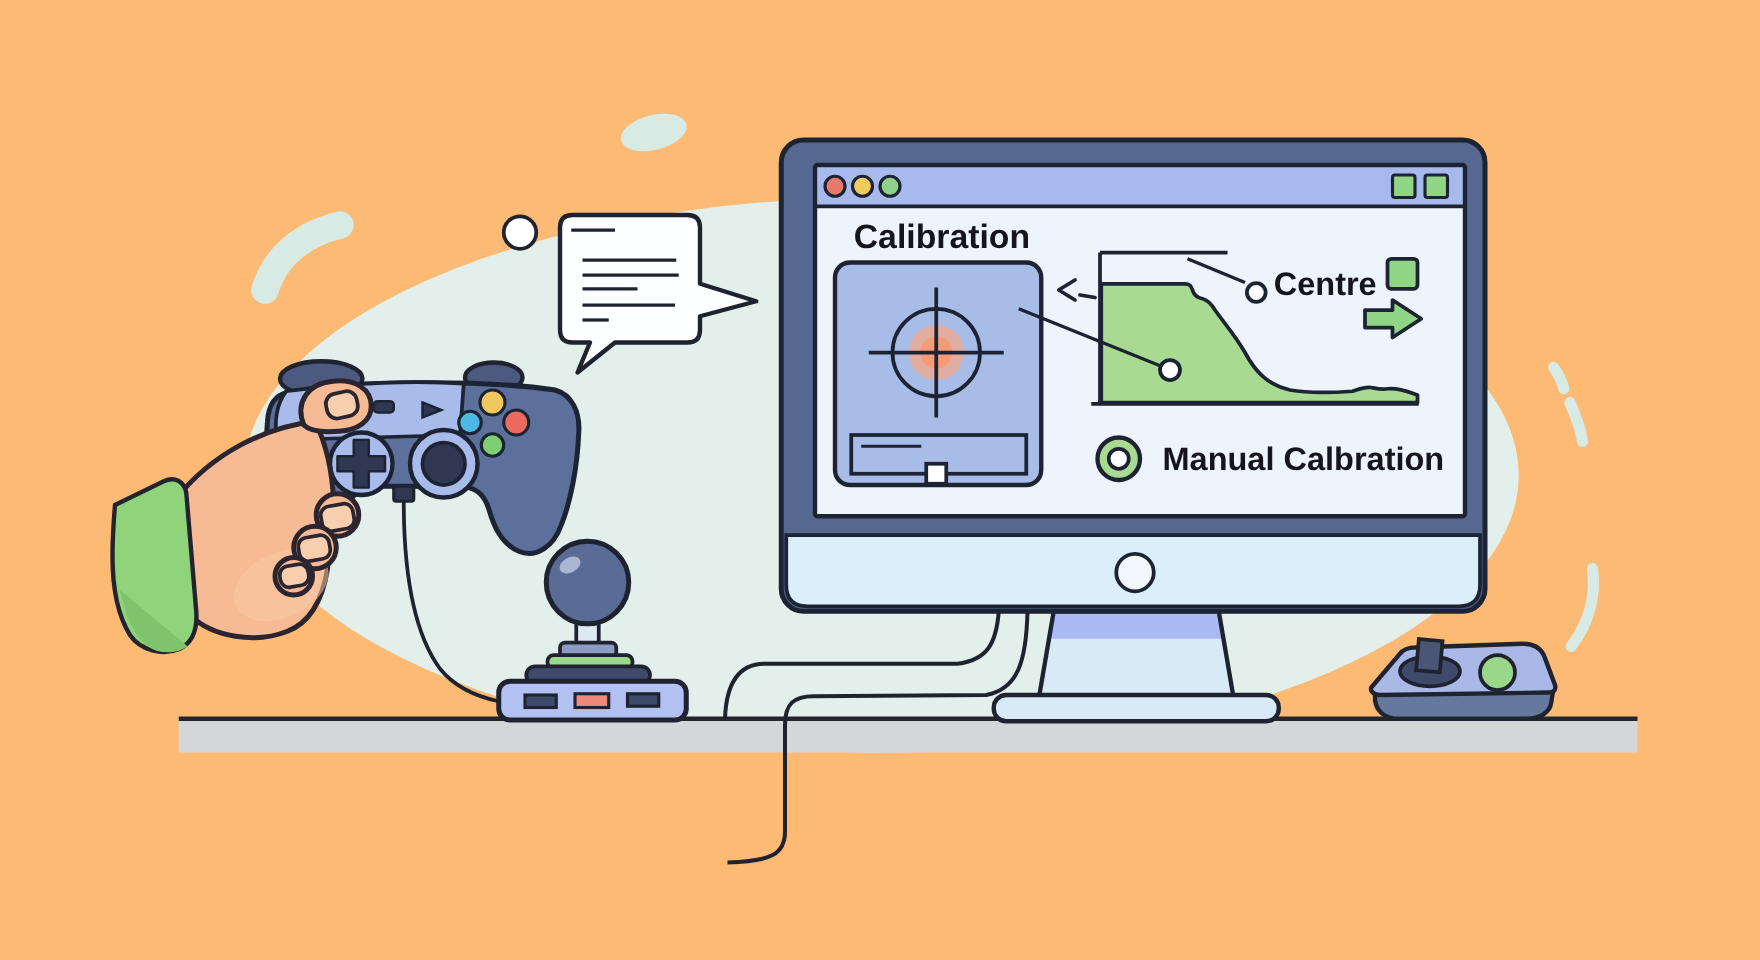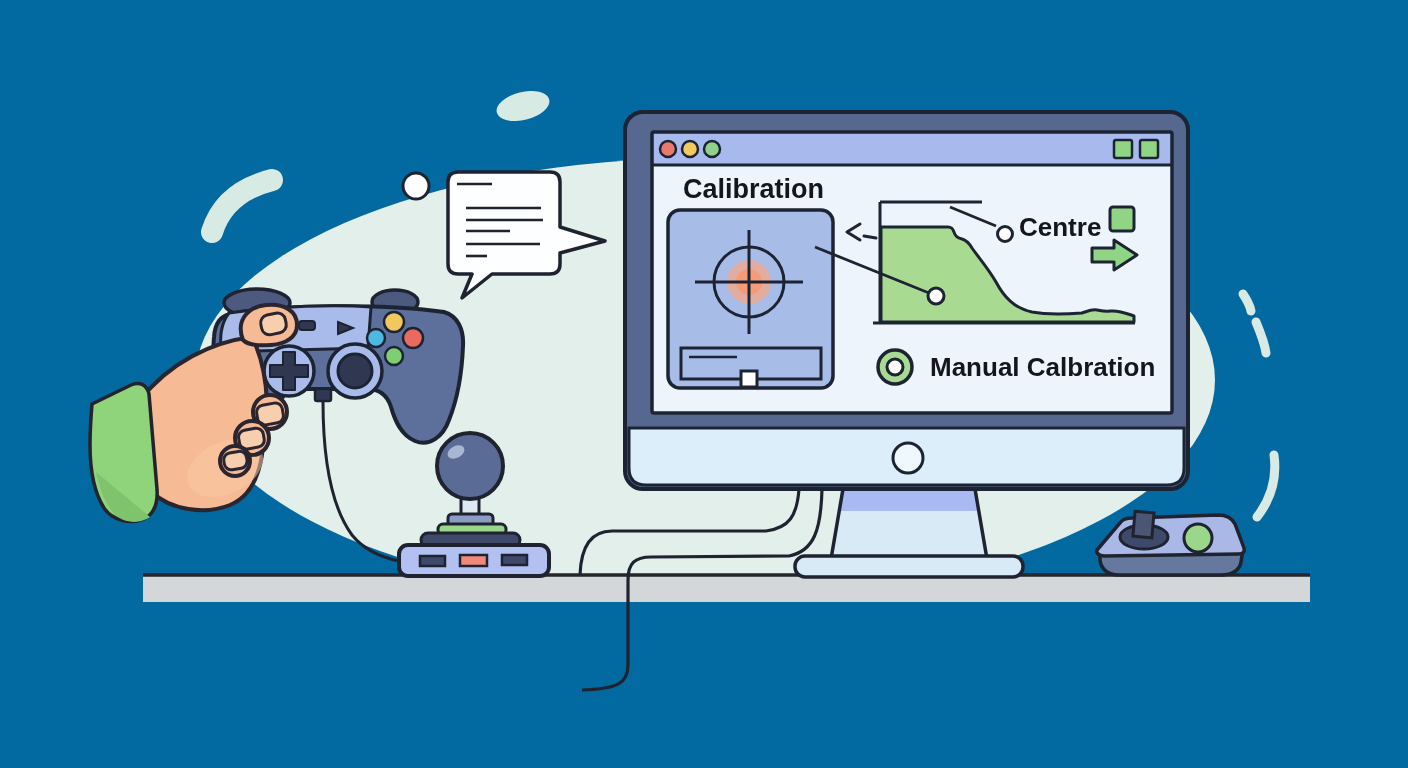--- a/index.html
+++ b/index.html
@@ -1,16 +1,16 @@
 <!DOCTYPE html>
 <html><head>
 <meta charset="utf-8">
 <style>
   html,body{margin:0;padding:0;background:#ffffff;}
-  .stage{width:1408px;height:768px;position:relative;overflow:hidden;background:#0369a1;}
+  .stage{width:1408px;height:768px;position:relative;overflow:hidden;background:#fdba74;}
   svg{display:block;}
   svg text{font-family:"Liberation Sans",sans-serif;fill:#15151c;font-weight:600;}
 </style>
 </head>
 <body>
 
 <div class="stage">
 <svg width="1408" height="768" viewBox="0 0 1408 768">
 
   <g>

